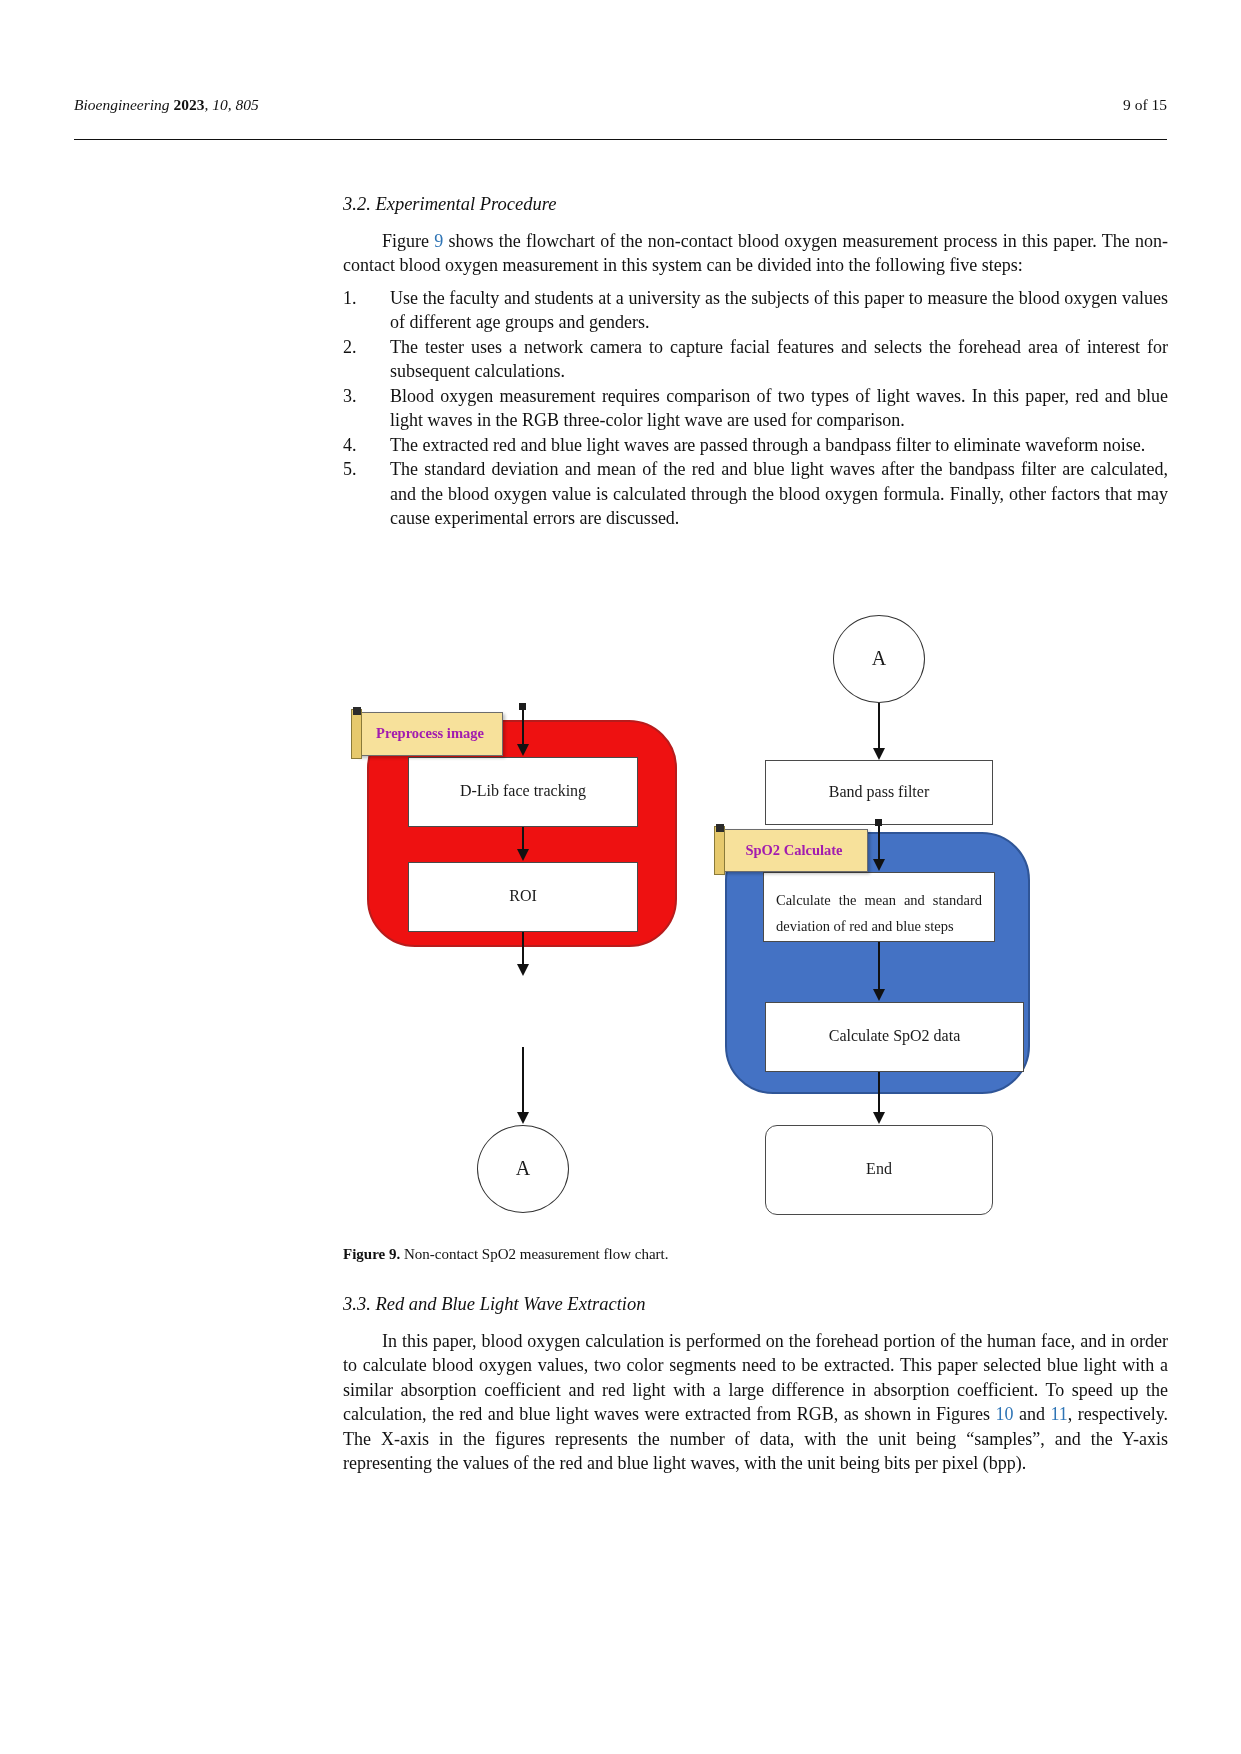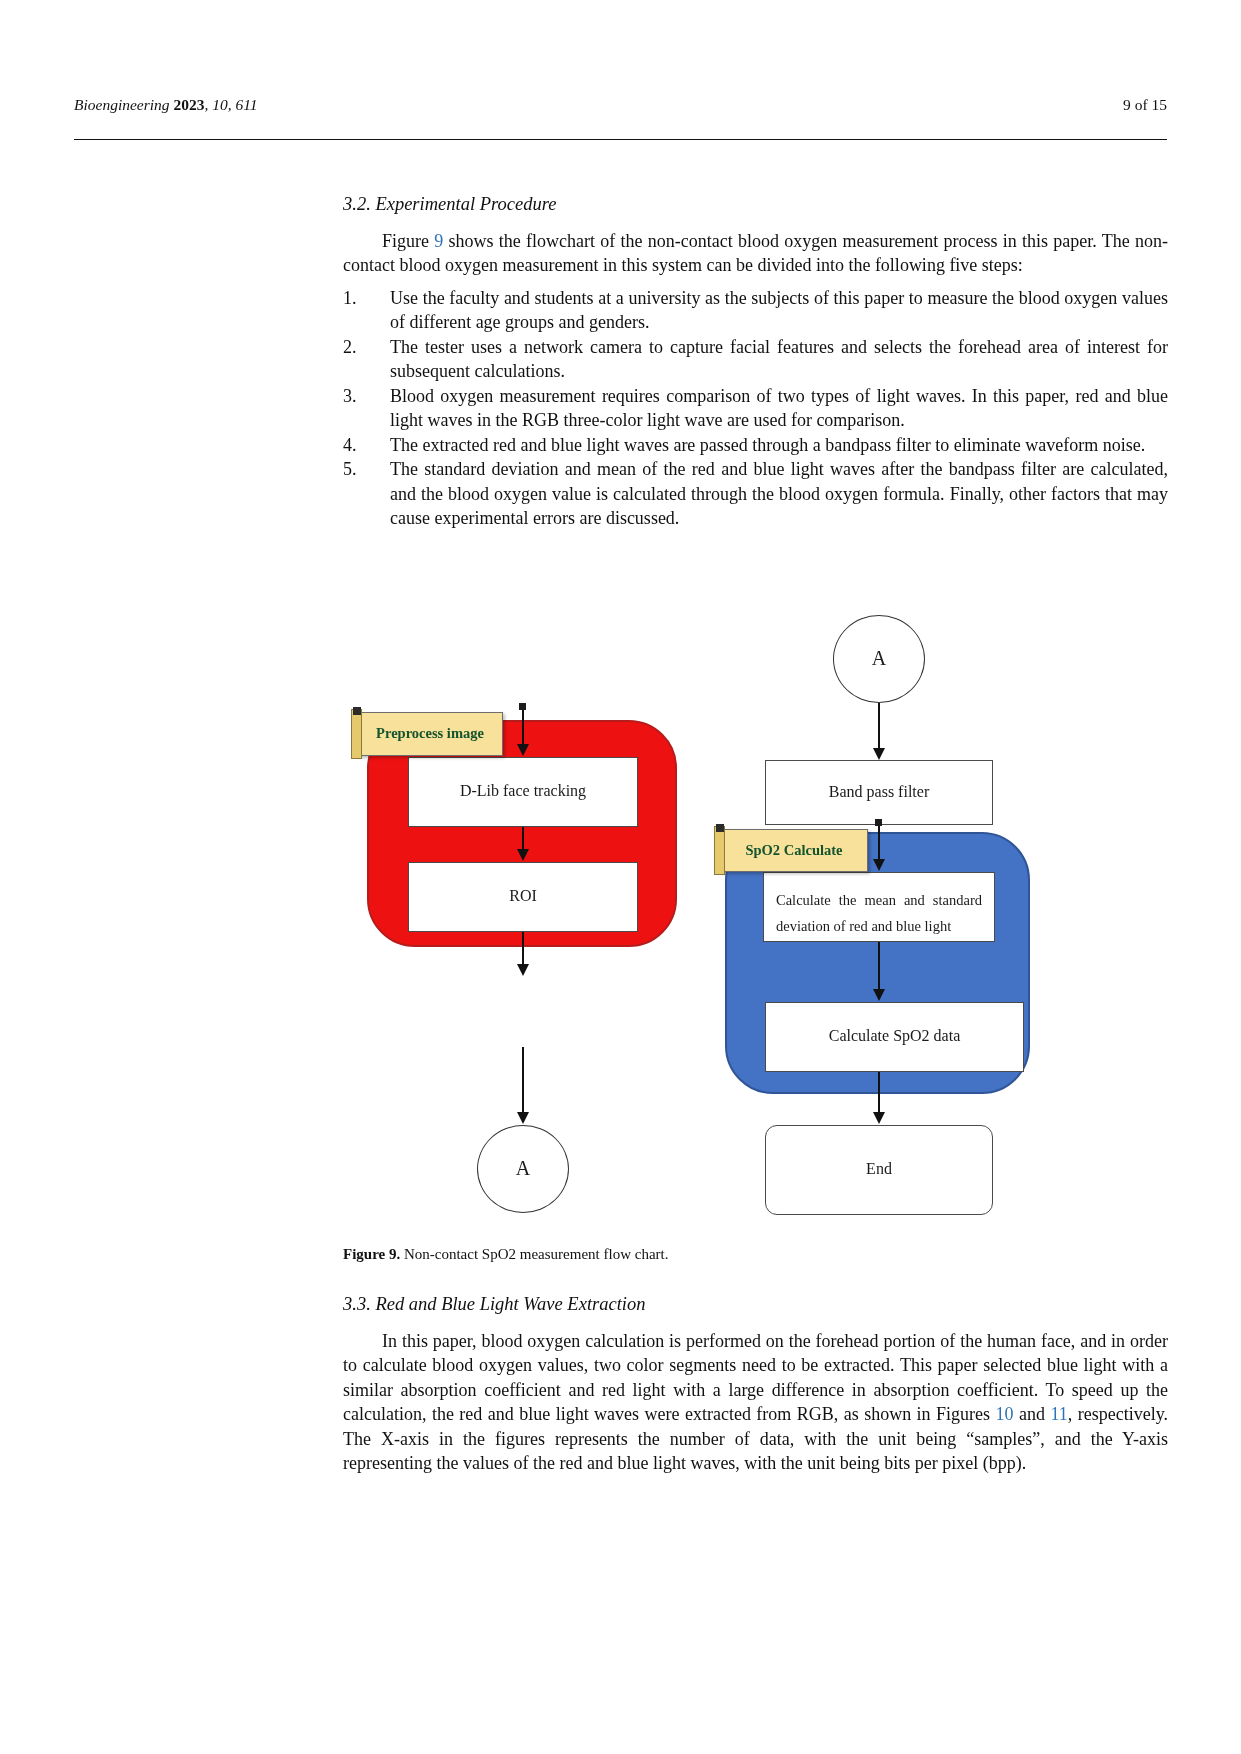--- a/index.html
+++ b/index.html
@@ -46,21 +46,21 @@
   .circle {
     background:#ffffff; border:1.6px solid #333; border-radius:50%; z-index:3;
     display:flex; align-items:center; justify-content:center; font-size:20px; color:#1a1a1a;
   }
   .calcmean-box { font-size:14.5px; line-height:1.85; text-align:justify; padding:0 12px;
     display:block; }
   .calcmean-box .inner { display:inline-block; margin-top:14px; text-align:justify; }
   .tag {
     background:#f7e19b; border:1.4px solid #6d6d6d; z-index:5;
     display:flex; align-items:center; justify-content:center;
-    font-size:14.5px; font-weight:600; color:#14532d;
+    font-size:14.5px; font-weight:600; color:#a21caf;
     box-shadow:2px 2px 3px rgba(0,0,0,0.25);
   }
   .tag::before { 
     content:""; position:absolute; left:-7px; top:-4px; bottom:-4px; width:9px;
     background:#e6c96d; border:1px solid #8a7a39;
   }
   .tag::after { 
     content:""; position:absolute; left:-5px; top:-6px; width:8px; height:8px; background:#2b2b2b;
   }
   .conn-sq { width:7px; height:7px; background:#1c1c1c; z-index:6; }
@@ -75,21 +75,21 @@
 </style>
 </head>
 <body>
 
 <div class="page">
 
   <div class="runhead">
     <div>
       <span class="jname">Bioengineering</span>
       <span> </span>
-      <span class="jyear">2023</span><span class="jrest">, 10, 611</span>
+      <span class="jyear">2023</span><span class="jrest">, 10, 805</span>
     </div>
     <div>9 of 15</div>
   </div>
   <div class="headrule"></div>
 
   <div class="content">
 
     <h2 class="sub">3.2. Experimental Procedure</h2>
     <p class="body"><span>Figure </span><a class="figlink">9</a><span> shows the flowchart of the non-contact blood oxygen measurement process in this paper. The non-contact blood oxygen measurement in this system can be divided into the following five steps:</span></p>
 
@@ -144,21 +144,21 @@
         <span>A</span>
       </div>
       <div class="abs node" style="left:447px; top:213px; width:228px; height:65px;">
         <span>Band pass filter</span>
       </div>
       <div class="abs conn-sq" style="left:557px; top:272px;"></div>
       <div class="abs tag" style="left:402px; top:282px; width:148px; height:43px;">
         <span>SpO2 Calculate</span>
       </div>
       <div class="abs node calcmean-box" style="left:445px; top:325px; width:232px; height:70px;">
-        <span class="inner">Calculate the mean and standard deviation of red and blue light</span>
+        <span class="inner">Calculate the mean and standard deviation of red and blue steps</span>
       </div>
       <div class="abs node" style="left:447px; top:455px; width:259px; height:70px;">
         <span>Calculate SpO2 data</span>
       </div>
       <div class="abs node rounded" style="left:447px; top:578px; width:228px; height:90px;">
         <span>End</span>
       </div>
 
       <div class="abs varrow" style="left:560px; top:156px; height:46px;"></div>
       <div class="abs varrow" style="left:560px; top:278px; height:35px;"></div>

